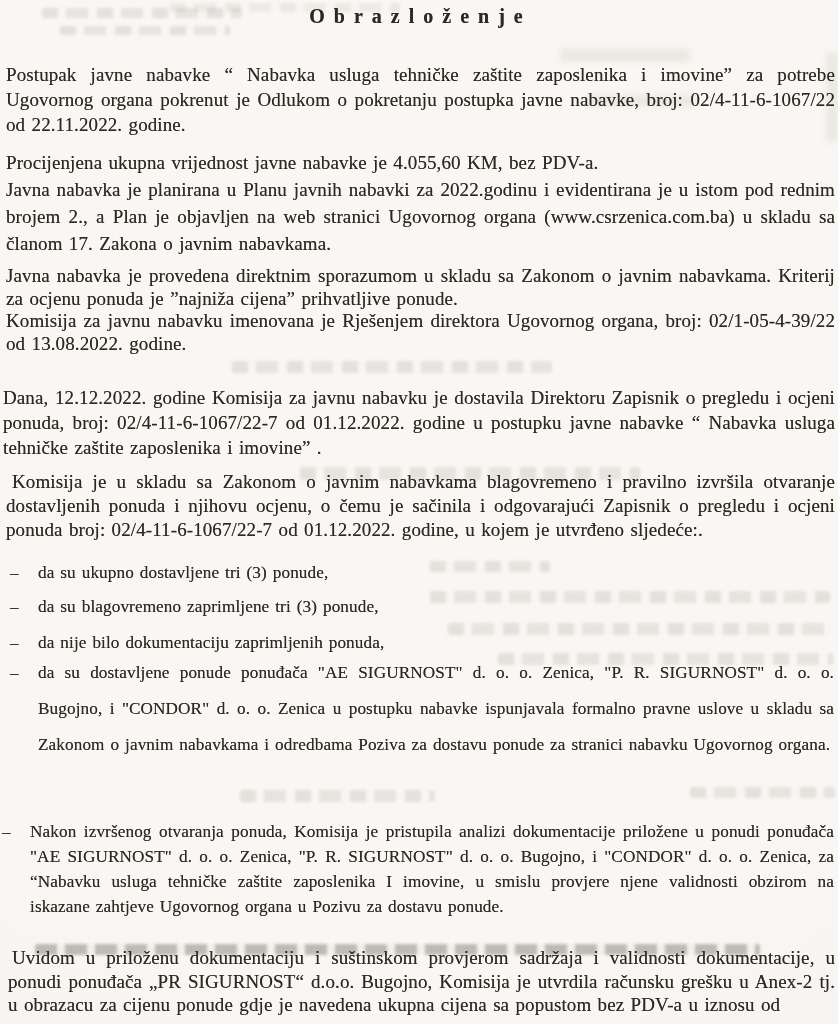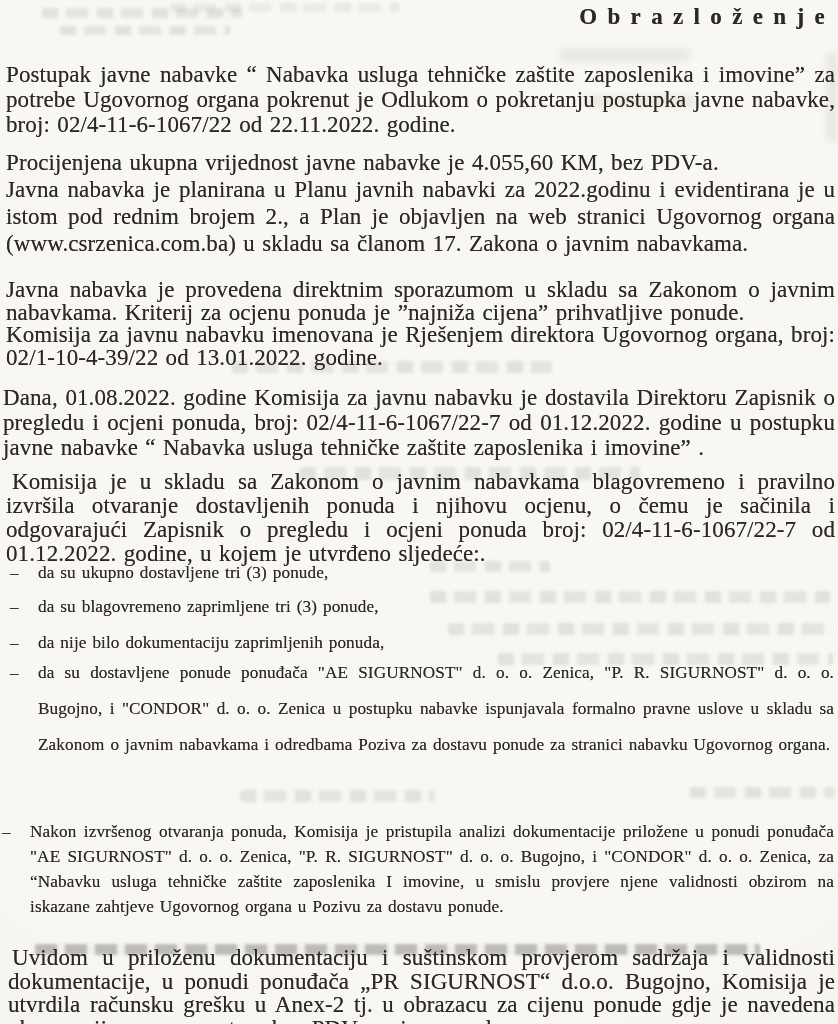--- a/index.html
+++ b/index.html
@@ -12,38 +12,38 @@
   .page{
     position:relative;
     width:838px;height:1024px;
     background:radial-gradient(135% 105% at 50% 38%, #f8f7f3 55%, #f0efeb 100%);
     color:#2b2920;
     overflow:hidden;
   }
   .blk{
     position:absolute;
     left:6px;right:3px;
-    font-size:23px;
+    font-size:19px;
     line-height:25px;
     text-align:justify;
     letter-spacing:0.1px;
     word-spacing:1.5px;
     text-shadow:0 0 0.6px rgba(43,41,32,0.6);
   }
   .doc-title{
     top:4px;
     font-weight:bold;
-    font-size:23px;
+    font-size:20px;
     letter-spacing:0.45em;
-    text-align:right;
+    text-align:center;
     word-spacing:0;
   }
   .p1{top:62px;}
   .p2{top:149px;line-height:27px;}
-  .p3{top:279px;line-height:22.5px;}
+  .p3{top:265px;line-height:22.5px;}
   .p4{top:385px;left:3px;}
   .p5{top:470px;line-height:24px;text-indent:6px;}
   .link{}
   .dash-item{
     position:absolute;
     left:10px;right:4px;
     padding-left:28px;
     font-size:17.2px;
     line-height:25px;
     text-align:justify;
@@ -108,24 +108,24 @@
 
   <div class="blk p1">Postupak javne nabavke “ Nabavka usluga tehničke zaštite zaposlenika i imovine” za potrebe Ugovornog organa pokrenut je Odlukom o pokretanju postupka javne nabavke, broj: 02/4-11-6-1067/22 od 22.11.2022. godine.</div>
 
   <div class="blk p2">
     <div>Procijenjena ukupna vrijednost javne nabavke je 4.055,60 KM, bez PDV-a.</div>
     <div><span>Javna nabavka je planirana u Planu javnih nabavki za 2022.godinu i evidentirana je u istom pod rednim brojem 2., a Plan je objavljen na web stranici Ugovornog organa (</span><span class="link">www.csrzenica.com.ba</span><span>) u skladu sa članom 17. Zakona o javnim nabavkama.</span></div>
   </div>
 
   <div class="blk p3">
     <div>Javna nabavka je provedena direktnim sporazumom u skladu sa Zakonom o javnim nabavkama. Kriterij za ocjenu ponuda je ”najniža cijena” prihvatljive ponude.</div>
-    <div>Komisija za javnu nabavku imenovana je Rješenjem direktora Ugovornog organa, broj: 02/1-10-4-39/22 od 13.01.2022. godine.</div>
+    <div>Komisija za javnu nabavku imenovana je Rješenjem direktora Ugovornog organa, broj: 02/1-05-4-39/22 od 13.08.2022. godine.</div>
   </div>
 
-  <div class="blk p4">Dana, 01.08.2022. godine Komisija za javnu nabavku je dostavila Direktoru Zapisnik o pregledu i ocjeni ponuda, broj: 02/4-11-6-1067/22-7 od 01.12.2022. godine u postupku javne nabavke “ Nabavka usluga tehničke zaštite zaposlenika i imovine” .</div>
+  <div class="blk p4">Dana, 12.12.2022. godine Komisija za javnu nabavku je dostavila Direktoru Zapisnik o pregledu i ocjeni ponuda, broj: 02/4-11-6-1067/22-7 od 01.12.2022. godine u postupku javne nabavke “ Nabavka usluga tehničke zaštite zaposlenika i imovine” .</div>
 
   <div class="blk p5">Komisija je u skladu sa Zakonom o javnim nabavkama blagovremeno i pravilno izvršila otvaranje dostavljenih ponuda i njihovu ocjenu, o čemu je sačinila i odgovarajući Zapisnik o pregledu i ocjeni ponuda broj: 02/4-11-6-1067/22-7 od 01.12.2022. godine, u kojem je utvrđeno sljedeće:.</div>
 
   <div class="dash-item b1">
     <span class="dash">–</span>
     <span>da su ukupno dostavljene tri (3) ponude,</span>
   </div>
   <div class="dash-item b2">
     <span class="dash">–</span>
     <span>da su blagovremeno zaprimljene tri (3) ponude,</span>

